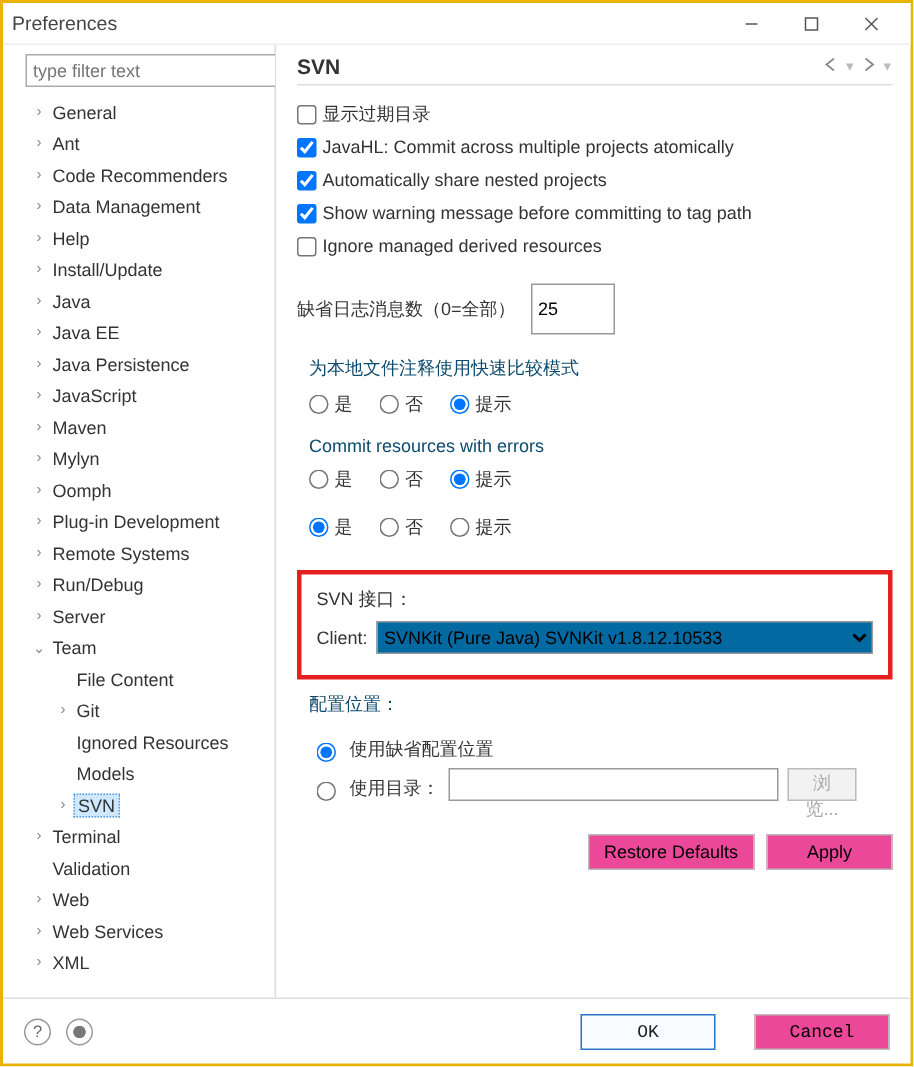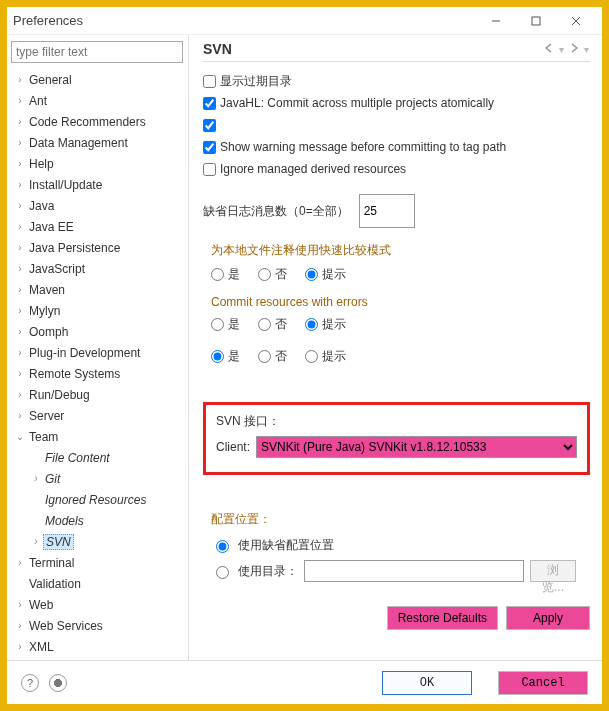--- a/index.html
+++ b/index.html
@@ -1,53 +1,53 @@
 <!DOCTYPE html>
 <html><head>
 <meta charset="utf-8">
 <style>
   * { box-sizing: border-box; }
   html, body { margin: 0; padding: 0; font-family: "Microsoft YaHei", "Segoe UI", Tahoma, sans-serif; font-size: 12px; color: #333; background: #fff; }
-  .window { width: 609px; height: 711px; border: 7px solid #eab308; display: flex; flex-direction: column; }
+  .window { width: 609px; height: 711px; border: 2px solid #eab308; display: flex; flex-direction: column; }
   .titlebar { height: 28px; display: flex; align-items: center; padding: 0 6px; background: #fff; border-bottom: 1px solid #eee; }
   .titlebar .title { font-size: 13px; color: #444; }
   .titlebar .win-controls { margin-left: auto; display: flex; }
   .win-btn { width: 40px; height: 28px; display: flex; align-items: center; justify-content: center; color: #666; }
   .win-btn svg { width: 10px; height: 10px; }
   .body { flex: 1; display: flex; overflow: hidden; }
-  .left { width: 182px; border-right: 1px solid #ddd; padding: 6px 4px; overflow-y: auto; }
+  .left { width: 182px; border-right: 1px solid #ddd; padding: 6px 15px; overflow-y: auto; }
   .filter { width: 172px; height: 22px; border: 1px solid #aaa; padding: 2px 4px; font-size: 12px; color: #777; margin-bottom: 6px; font-family: inherit;}
   .tree { list-style: none; padding: 0; margin: 0; }
   .tree li { padding: 0; margin: 0; }
   .tree-row { display: flex; align-items: center; height: 21px; padding-left: 2px; cursor: default; color: #333; }
   .tree-row .tw { width: 14px; text-align: center; color: #888; font-size: 10px; user-select:none; }
   .tree-row .lbl { padding-left: 2px; white-space: nowrap; }
-  .tree .child { padding-left: 18px; font-style: italic; }
+  .tree .child { padding-left: 18px; }
   .tree-row.selected .lbl { background: #cde8ff; border: 1px dotted #5a9ad8; padding: 0 2px; }
   .right { flex: 1; padding: 6px 12px 6px 14px; overflow-y: auto; position: relative; }
   .right-head { display: flex; align-items: center; border-bottom: 1px solid #ddd; padding-bottom: 4px; margin-bottom: 8px; }
   .right-head .section-title { font-size: 14px; font-weight: bold; color: #333; }
   .right-head .nav-icons { margin-left: auto; display:flex; gap:2px; align-items:center;}
   .nav-icons svg { width: 14px; height: 12px; fill:none; stroke:#888; stroke-width:1.2;}
   .nav-sep { color:#bbb; font-size:10px; margin:0 1px;}
   .check-row { display: flex; align-items: center; height: 22px; gap: 4px; }
   .check-row input[type="checkbox"] { width:13px; height:13px; margin:0;}
   .num-row { display: flex; align-items: center; gap: 10px; margin-top: 14px; margin-bottom:14px; }
   .num-row input { width: 56px; height: 34px; border:1px solid #999; padding:2px 4px; font-family:inherit; font-size:12px;}
   .group { margin-top: 6px; margin-bottom: 10px; padding-left:8px; }
-  .group-title { margin-bottom: 4px; color:#a16207; }
+  .group-title { margin-bottom: 4px; color:#0c4a6e; }
   .radio-row { display: flex; align-items: center; gap: 18px; height:22px; }
   .radio-opt { display:flex; align-items:center; gap:4px; }
   .radio-opt input { margin:0; width:13px; height:13px;}
-  .highlight-box { border: 3px solid #e62020; padding: 8px 10px 14px 10px; margin-top:35px; }
+  .highlight-box { border: 3px solid #e62020; padding: 8px 10px 14px 10px; margin-top:18px; }
   .highlight-box .grp-label { margin-bottom:6px; }
   .client-row { display:flex; align-items:center; gap:6px; }
-  .client-row select { flex:1; height:22px; border:1px solid #999; font-family:inherit; font-size:12px; background:#ec4899; }
-  .config { margin-top: 36px; padding-left:8px;}
-  .config .cfg-row { display:flex; align-items:center; gap:6px; height:26px;}
+  .client-row select { flex:1; height:22px; border:1px solid #999; font-family:inherit; font-size:12px; background:#0369a1; }
+  .config { margin-top: 8px; padding-left:8px;}
+  .config .cfg-row { display:flex; align-items:flex-end; gap:6px; height:26px;}
   .config input[type=text] { width:220px; height:22px; border:1px solid #999; background:#fff;}
   .browse-btn { width:46px; height:22px; border:1px solid #bbb; background:#f2f2f2; color:#aaa; font-family:inherit; font-size:12px;}
   .right-buttons { display:flex; justify-content:flex-end; gap:8px; margin-top:22px; }
   .btn { min-width:84px; height:24px; border:1px solid #bbb; background:#ec4899; font-family:inherit; font-size:12px; padding:0 10px; cursor:default;}
   .footer { height:44px; border-top:1px solid #ddd; display:flex; align-items:center; padding:0 14px; gap:10px; }
   .footer .foot-left { display:flex; gap:10px; }
   .foot-icon { width:18px; height:18px; border:1px solid #999; border-radius:50%; display:flex; align-items:center; justify-content:center; color:#666; font-size:11px;}
   .footer .foot-right { margin-left:auto; display:flex; gap:26px;font-family:Liberation Mono, monospace; }
   .btn-primary { border:1px solid #2a72c8; background:#f8fbff; color:#222; }
 </style>
@@ -272,20 +272,21 @@
       <div class="check-row">
         <input type="checkbox" style="">
         <span>显示过期目录</span>
       </div>
       <div class="check-row">
         <input type="checkbox" checked="" style="">
         <span>JavaHL: Commit across multiple projects atomically</span>
       </div>
       <div class="check-row">
         <input type="checkbox" checked="" style="">
+        <span>Automatically share nested projects</span>
       </div>
       <div class="check-row">
         <input type="checkbox" checked="" style="">
         <span>Show warning message before committing to tag path</span>
       </div>
       <div class="check-row">
         <input type="checkbox" style="">
         <span>Ignore managed derived resources</span>
       </div>
 

